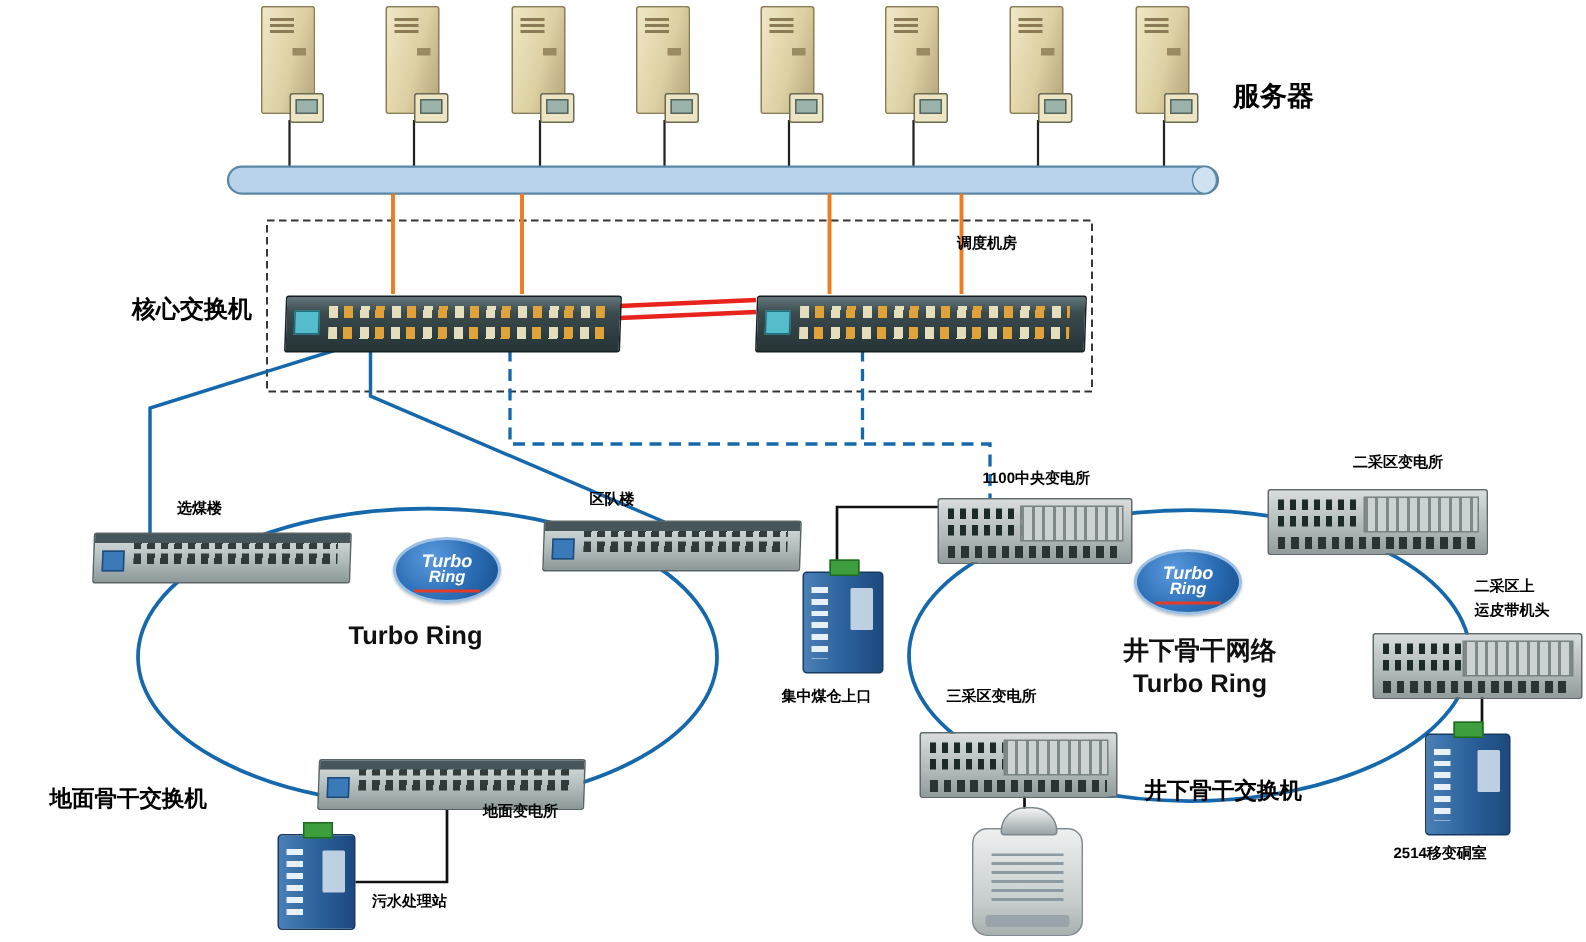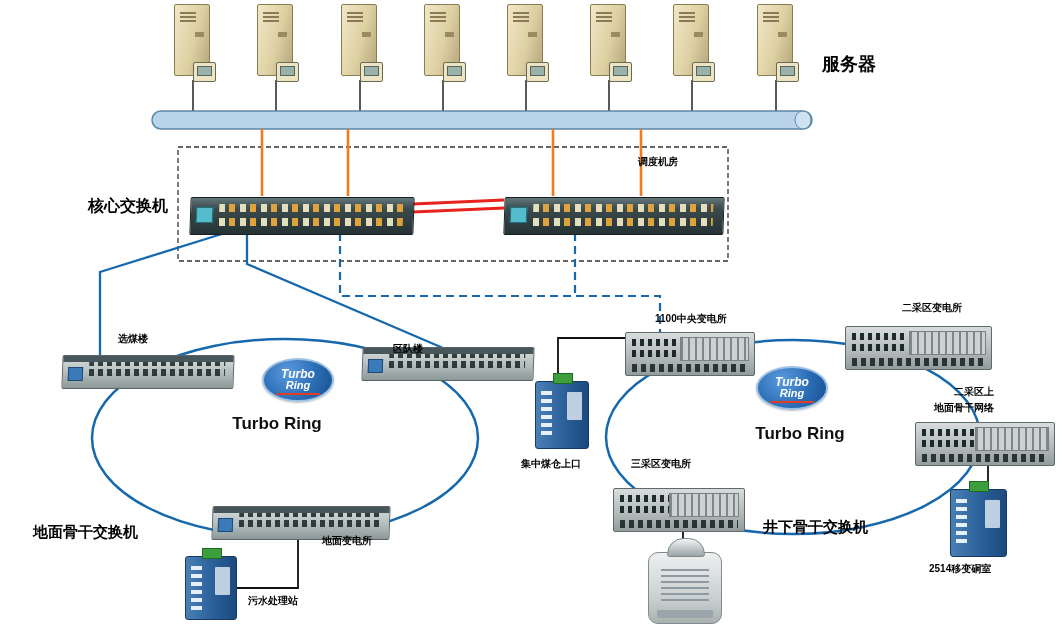--- a/index.html
+++ b/index.html
@@ -308,39 +308,40 @@
   <div class="turbo-logo" style="left:756px;top:366px">
     <div class="t1">Turbo</div>
     <div class="t2">Ring</div>
   </div>
 
   <div class="lbl lbl-big" style="left:822px;top:52px">服务器</div>
   <div class="lbl lbl-big" style="left:88px;top:196px;font-size:16px">核心交换机</div>
   <div class="lbl lbl-small" style="left:638px;top:155px">调度机房</div>
 
   <div class="lbl lbl-small" style="left:118px;top:332px">选煤楼</div>
-  <div class="lbl lbl-small" style="left:393px;top:342px">区队楼</div>
+  <div class="lbl lbl-small" style="left:393px;top:326px">区队楼</div>
 
   <div class="ring-title" style="left:192px;top:413px">
     <div>Turbo Ring</div>
   </div>
   <div class="ring-title" style="left:715px;top:423px">
+    <div>井下骨干网络</div>
     <div>Turbo Ring</div>
   </div>
 
   <div class="lbl lbl-mid" style="left:33px;top:523px">地面骨干交换机</div>
   <div class="lbl lbl-small" style="left:322px;top:534px">地面变电所</div>
   <div class="lbl lbl-small" style="left:248px;top:594px">污水处理站</div>
 
   <div class="lbl lbl-small" style="left:655px;top:312px">1100中央变电所</div>
   <div class="lbl lbl-small" style="left:902px;top:301px">二采区变电所</div>
 
-  <div class="lbl lbl-small" style="left:934px;top:384px;text-align:right;line-height:16px">
+  <div class="lbl lbl-small" style="left:983px;top:384px;text-align:left;line-height:16px">
     <div>二采区上</div>
-    <div>地面骨干网络</div>
+    <div>运皮带机头</div>
   </div>
 
   <div class="lbl lbl-small" style="left:521px;top:457px">集中煤仓上口</div>
   <div class="lbl lbl-small" style="left:631px;top:457px">三采区变电所</div>
 
   <div class="lbl lbl-mid" style="left:763px;top:518px">井下骨干交换机</div>
   <div class="lbl lbl-small" style="left:929px;top:562px">2514移变硐室</div>
 
 </div>
 

